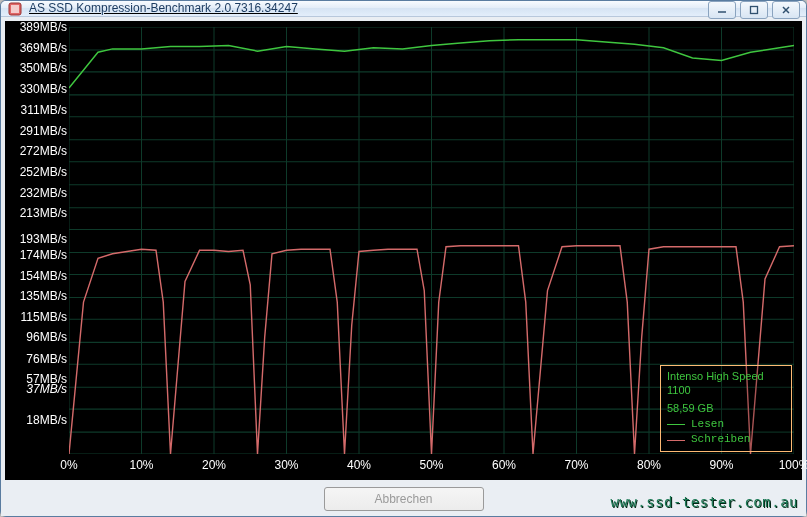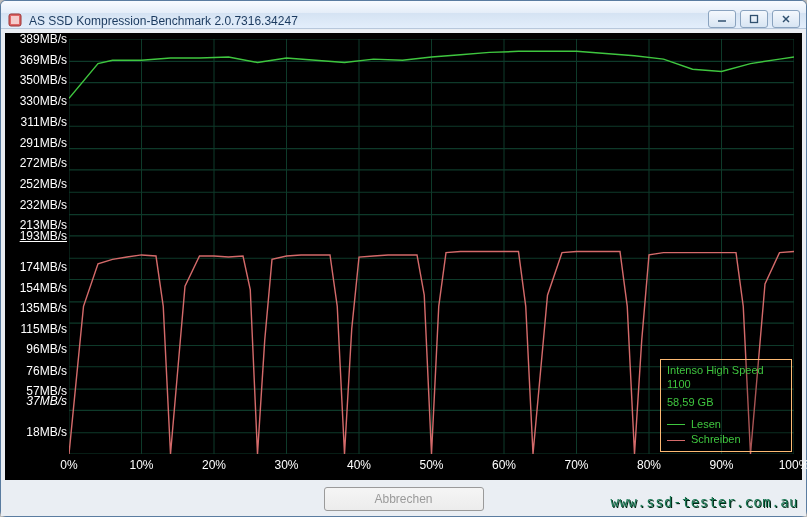--- a/index.html
+++ b/index.html
@@ -15,27 +15,28 @@
     width: 807px;
     height: 517px;
     background: #eaeef3;
     border: 1px solid #5a7ca0;
     border-radius: 6px;
     display: flex;
     flex-direction: column;
     box-shadow: 0 0 3px rgba(0,0,0,0.3);
   }
   .titlebar {
-    height: 28px;
+    height: 16px;
     background: linear-gradient(to bottom, #f8fbff 0%, #e4edf8 45%, #d5e3f3 46%, #e3eefb 100%);
     border-bottom: 1px solid #b8c8dc;
     display: flex;
-    align-items: flex-end;
+    align-items: flex-start;
     padding: 0 6px;
     border-radius: 5px 5px 0 0;
+    text-decoration: underline;
   }
   .titlebar .app-icon {
     width: 16px; height: 16px;
     margin-right: 6px;
     display: flex; align-items: center; justify-content: center;
   }
   .titlebar .title {
     color: #1b3a5f;
     font-size: 12px;
     flex: 1;
@@ -110,21 +111,21 @@
     right: 2px;
     bottom: 2px;
     width: 132px;
     border: 1px solid #fdba74;
     padding: 4px 6px 4px 6px;
     color: #3fc63f;
     font-size: 11px;
     line-height: 1.25;
     background: rgba(0,0,0,0.2);
   }
-  .legend-rows { margin-top: 8px; }
+  .legend-rows { margin-top: 2px; font-family: Liberation Mono, monospace; }
   .legend-row { display: flex; align-items: center; gap: 6px; margin-top: 2px; font-size: 11px;}
   .legend-row .swatch-read { width: 18px; height: 0; border-top: 1.5px solid #3fc63f; }
   .legend-row .swatch-write { width: 18px; height: 0; border-top: 1.5px solid #d46a6a; }
   .buttonbar {
     height: 34px;
     display: flex;
     align-items: center;
     justify-content: center;
     gap: 18px;
     background: #eaeef3;
@@ -194,21 +195,21 @@
         <div class="y-lab" style="top: 0px;">389MB/s</div>
         <div class="y-lab" style="top: 21.186px;">369MB/s</div>
         <div class="y-lab" style="top: 41.3127px;">350MB/s</div>
         <div class="y-lab" style="top: 62.4987px;">330MB/s</div>
         <div class="y-lab" style="top: 82.6253px;">311MB/s</div>
         <div class="y-lab" style="top: 103.811px;">291MB/s</div>
         <div class="y-lab" style="top: 123.938px;">272MB/s</div>
         <div class="y-lab" style="top: 145.124px;">252MB/s</div>
         <div class="y-lab" style="top: 166.31px;">232MB/s</div>
         <div class="y-lab" style="top: 186.437px;">213MB/s</div>
-        <div class="y-lab" style="top: 197px; text-decoration: underline;">193MB/s</div>
+        <div class="y-lab" style="top: 212px;">193MB/s</div>
         <div class="y-lab" style="top: 227.749px;">174MB/s</div>
         <div class="y-lab" style="top: 248.935px;">154MB/s</div>
         <div class="y-lab" style="top: 269.062px;">135MB/s</div>
         <div class="y-lab" style="top: 290.248px;">115MB/s</div>
         <div class="y-lab" style="top: 310.375px;">96MB/s</div>
         <div class="y-lab" style="top: 331.561px;">76MB/s</div>
         <div class="y-lab" style="top: 351.687px;">57MB/s</div>
         <div class="y-lab" style="top: 362px; font-style: italic;">37MB/s</div>
         <div class="y-lab" style="top: 393px;">18MB/s</div>
       </div>

